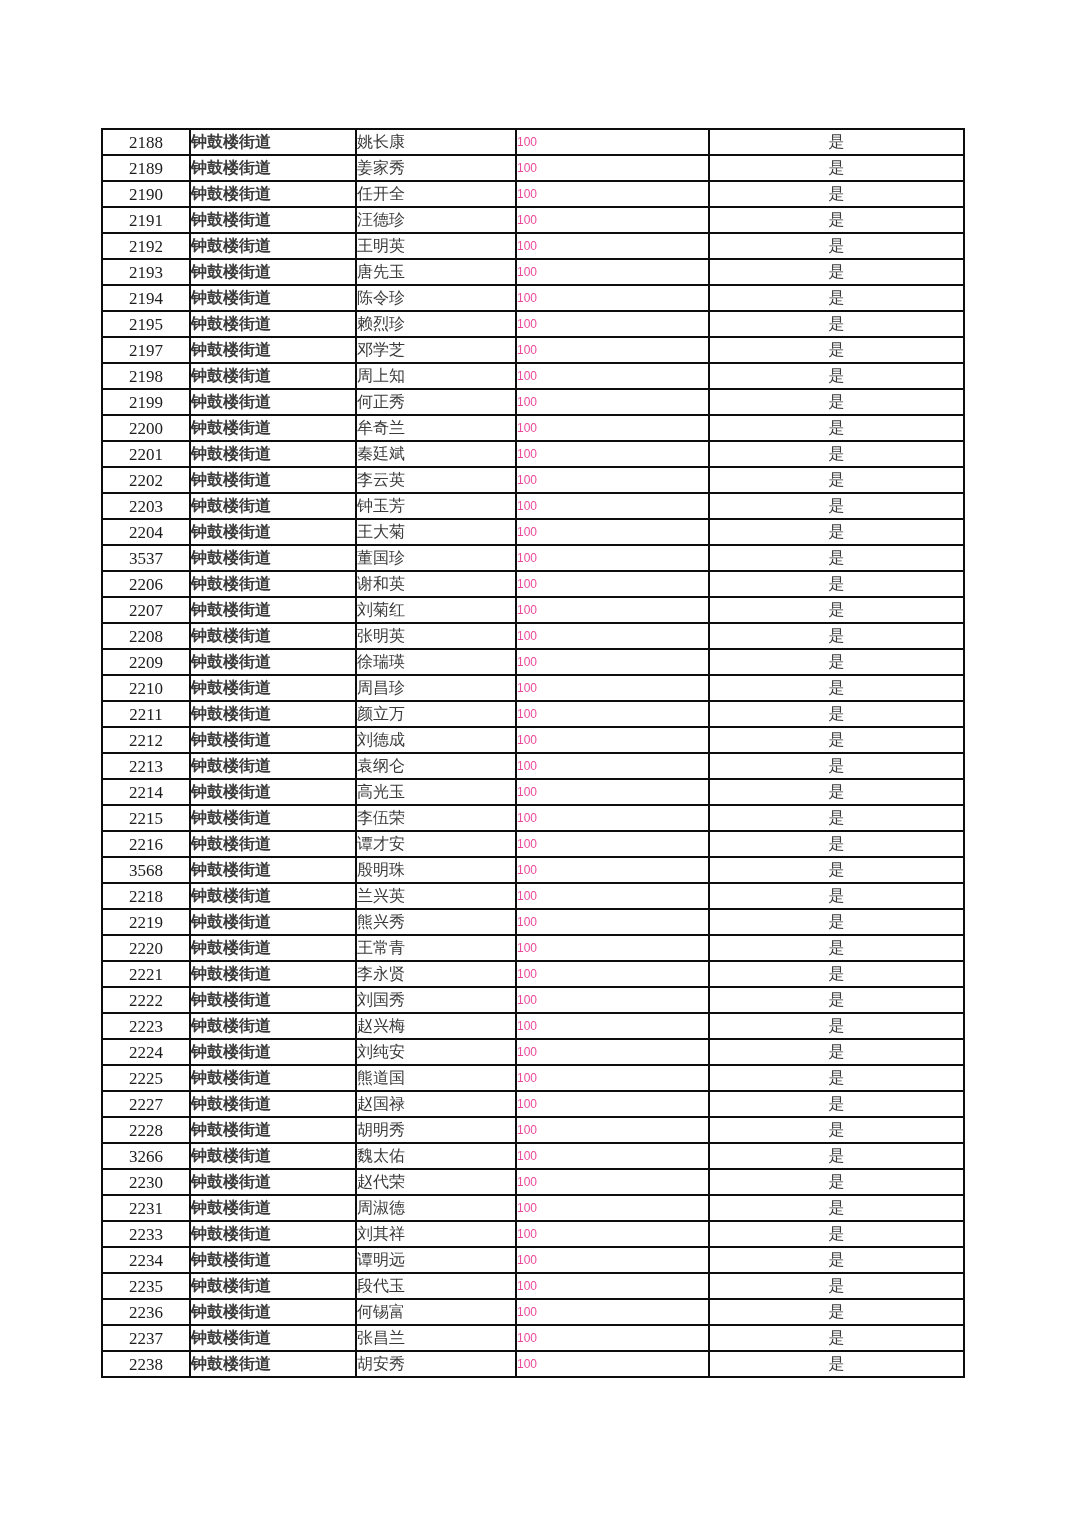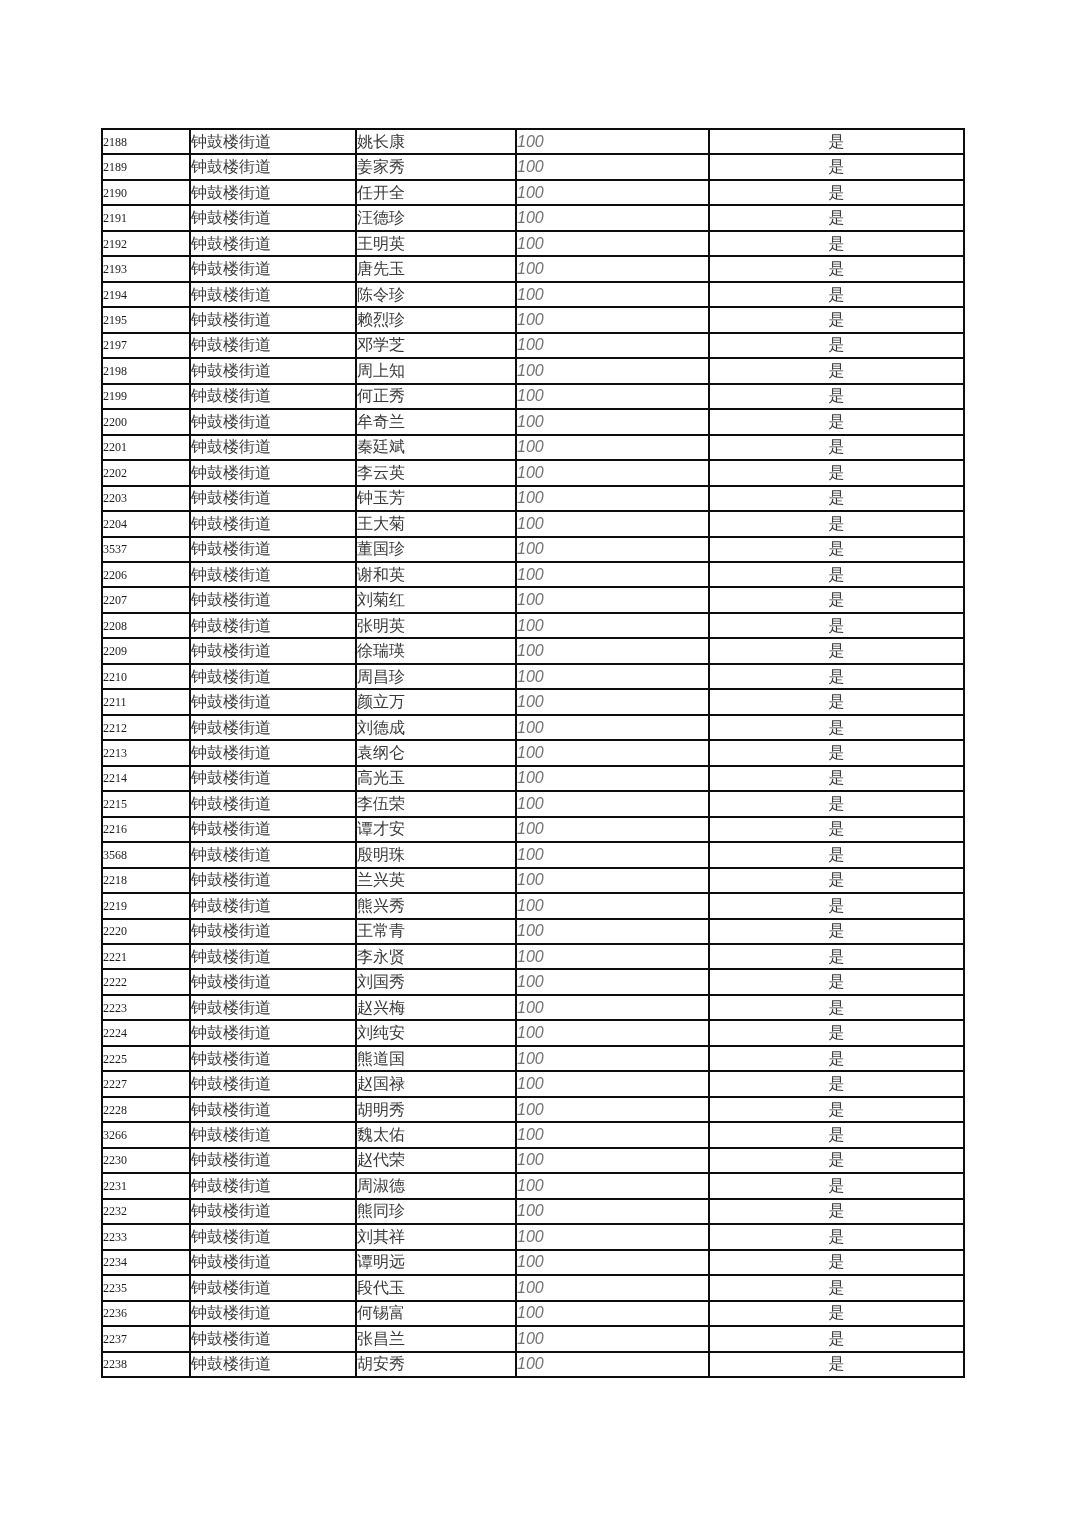--- a/index.html
+++ b/index.html
@@ -28,41 +28,41 @@
   table.grid td {
     border: 2px solid #0d0d0d;
     padding: 0;
     overflow: hidden;
     white-space: nowrap;
     vertical-align: middle;
     line-height: 1;
   }
   td.c-id {
     width: 88px;
+    text-align: center;
     font-family: "Liberation Serif", "DejaVu Serif", serif;
-    font-size: 12px;
+    font-size: 17px;
     color: #1c1c1c;
   }
   td.c-street, td.c-name {
     text-align: left;
     padding-left: 3px;
     font-family: "Liberation Serif", "DejaVu Serif", serif;
     font-size: 16px;
     color: #3a3a3a;
   }
-  td.c-street { width: 166px; }
+  td.c-street { width: 166px; font-weight: bold; }
   td.c-name   { width: 160px; margin-left: 24px; }
   td.c-score {
     width: 193px;
     text-align: left;
     padding-left: 4px;
     font-family: "Liberation Sans", "DejaVu Sans", sans-serif;
-    font-size: 16px;
-    color: #737373;
-    font-style: italic;
+    font-size: 12px;
+    color: #ec4899;
   }
   td.c-flag {
     width: 255px;
     text-align: center;
     font-family: "Liberation Serif", "DejaVu Serif", serif;
     font-size: 16px;
     color: #3a3a3a;
   }
 </style>
 </head>
@@ -366,27 +366,20 @@
           <td class="c-flag">是</td>
         </tr>
         <tr>
           <td class="c-id">2231</td>
           <td class="c-street">钟鼓楼街道</td>
           <td class="c-name">周淑德</td>
           <td class="c-score">100</td>
           <td class="c-flag">是</td>
         </tr>
         <tr>
-          <td class="c-id">2232</td>
-          <td class="c-street">钟鼓楼街道</td>
-          <td class="c-name">熊同珍</td>
-          <td class="c-score">100</td>
-          <td class="c-flag">是</td>
-        </tr>
-        <tr>
           <td class="c-id">2233</td>
           <td class="c-street">钟鼓楼街道</td>
           <td class="c-name">刘其祥</td>
           <td class="c-score">100</td>
           <td class="c-flag">是</td>
         </tr>
         <tr>
           <td class="c-id">2234</td>
           <td class="c-street">钟鼓楼街道</td>
           <td class="c-name">谭明远</td>

